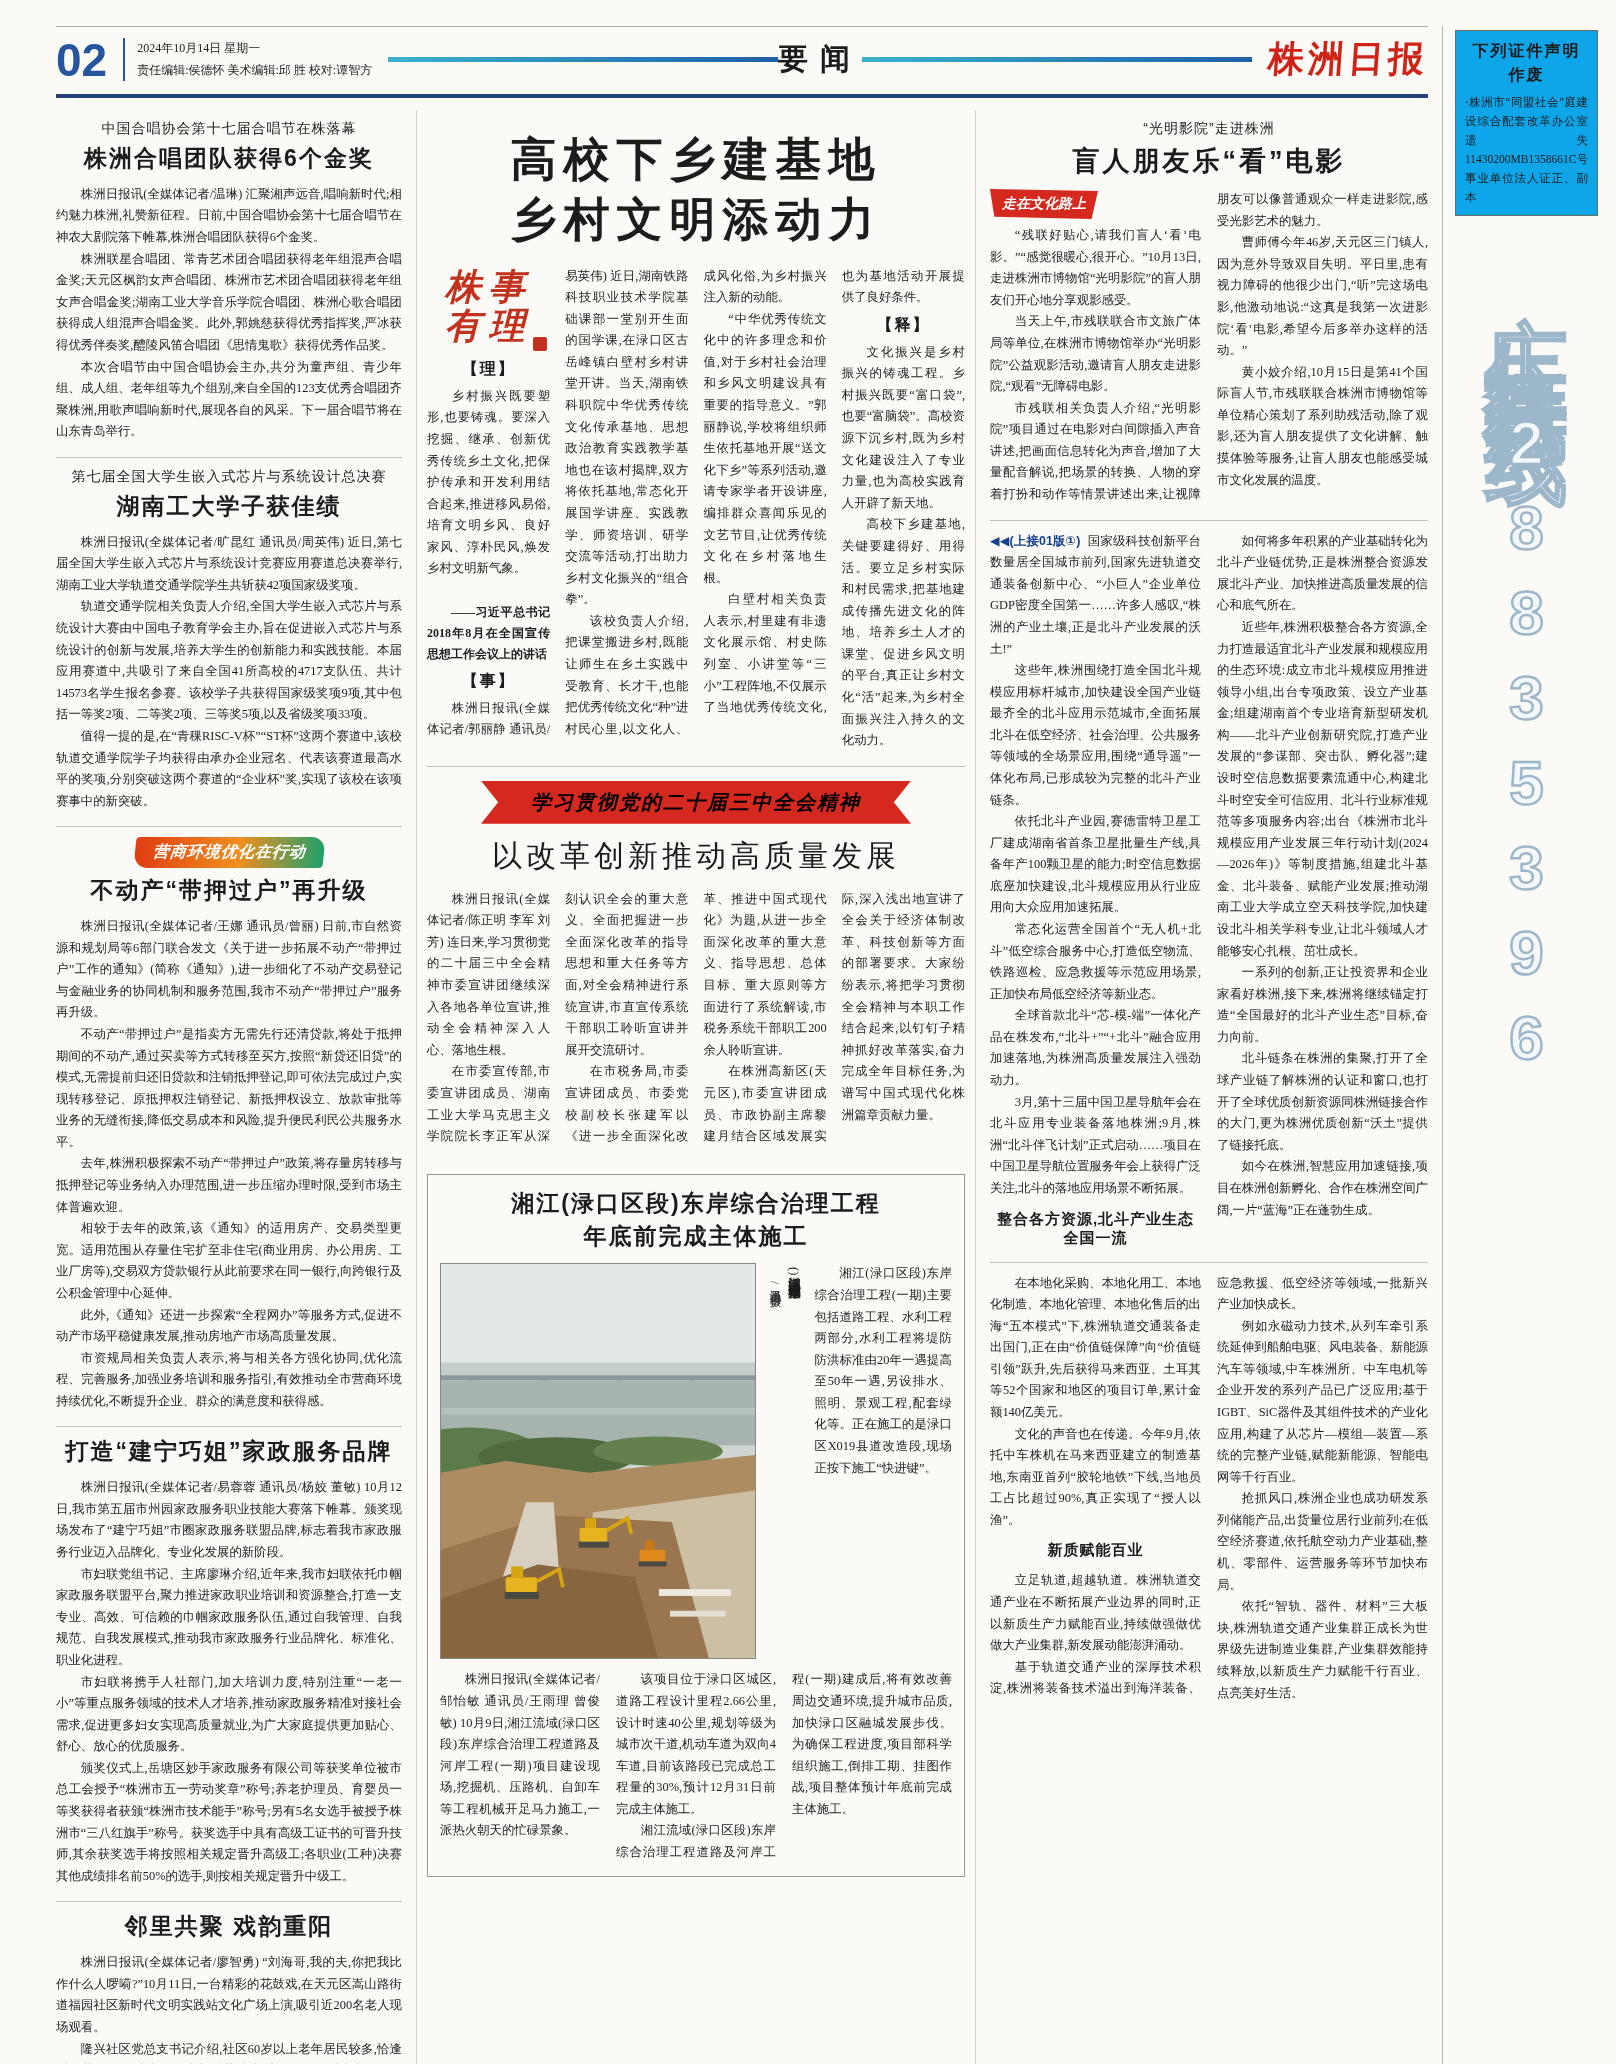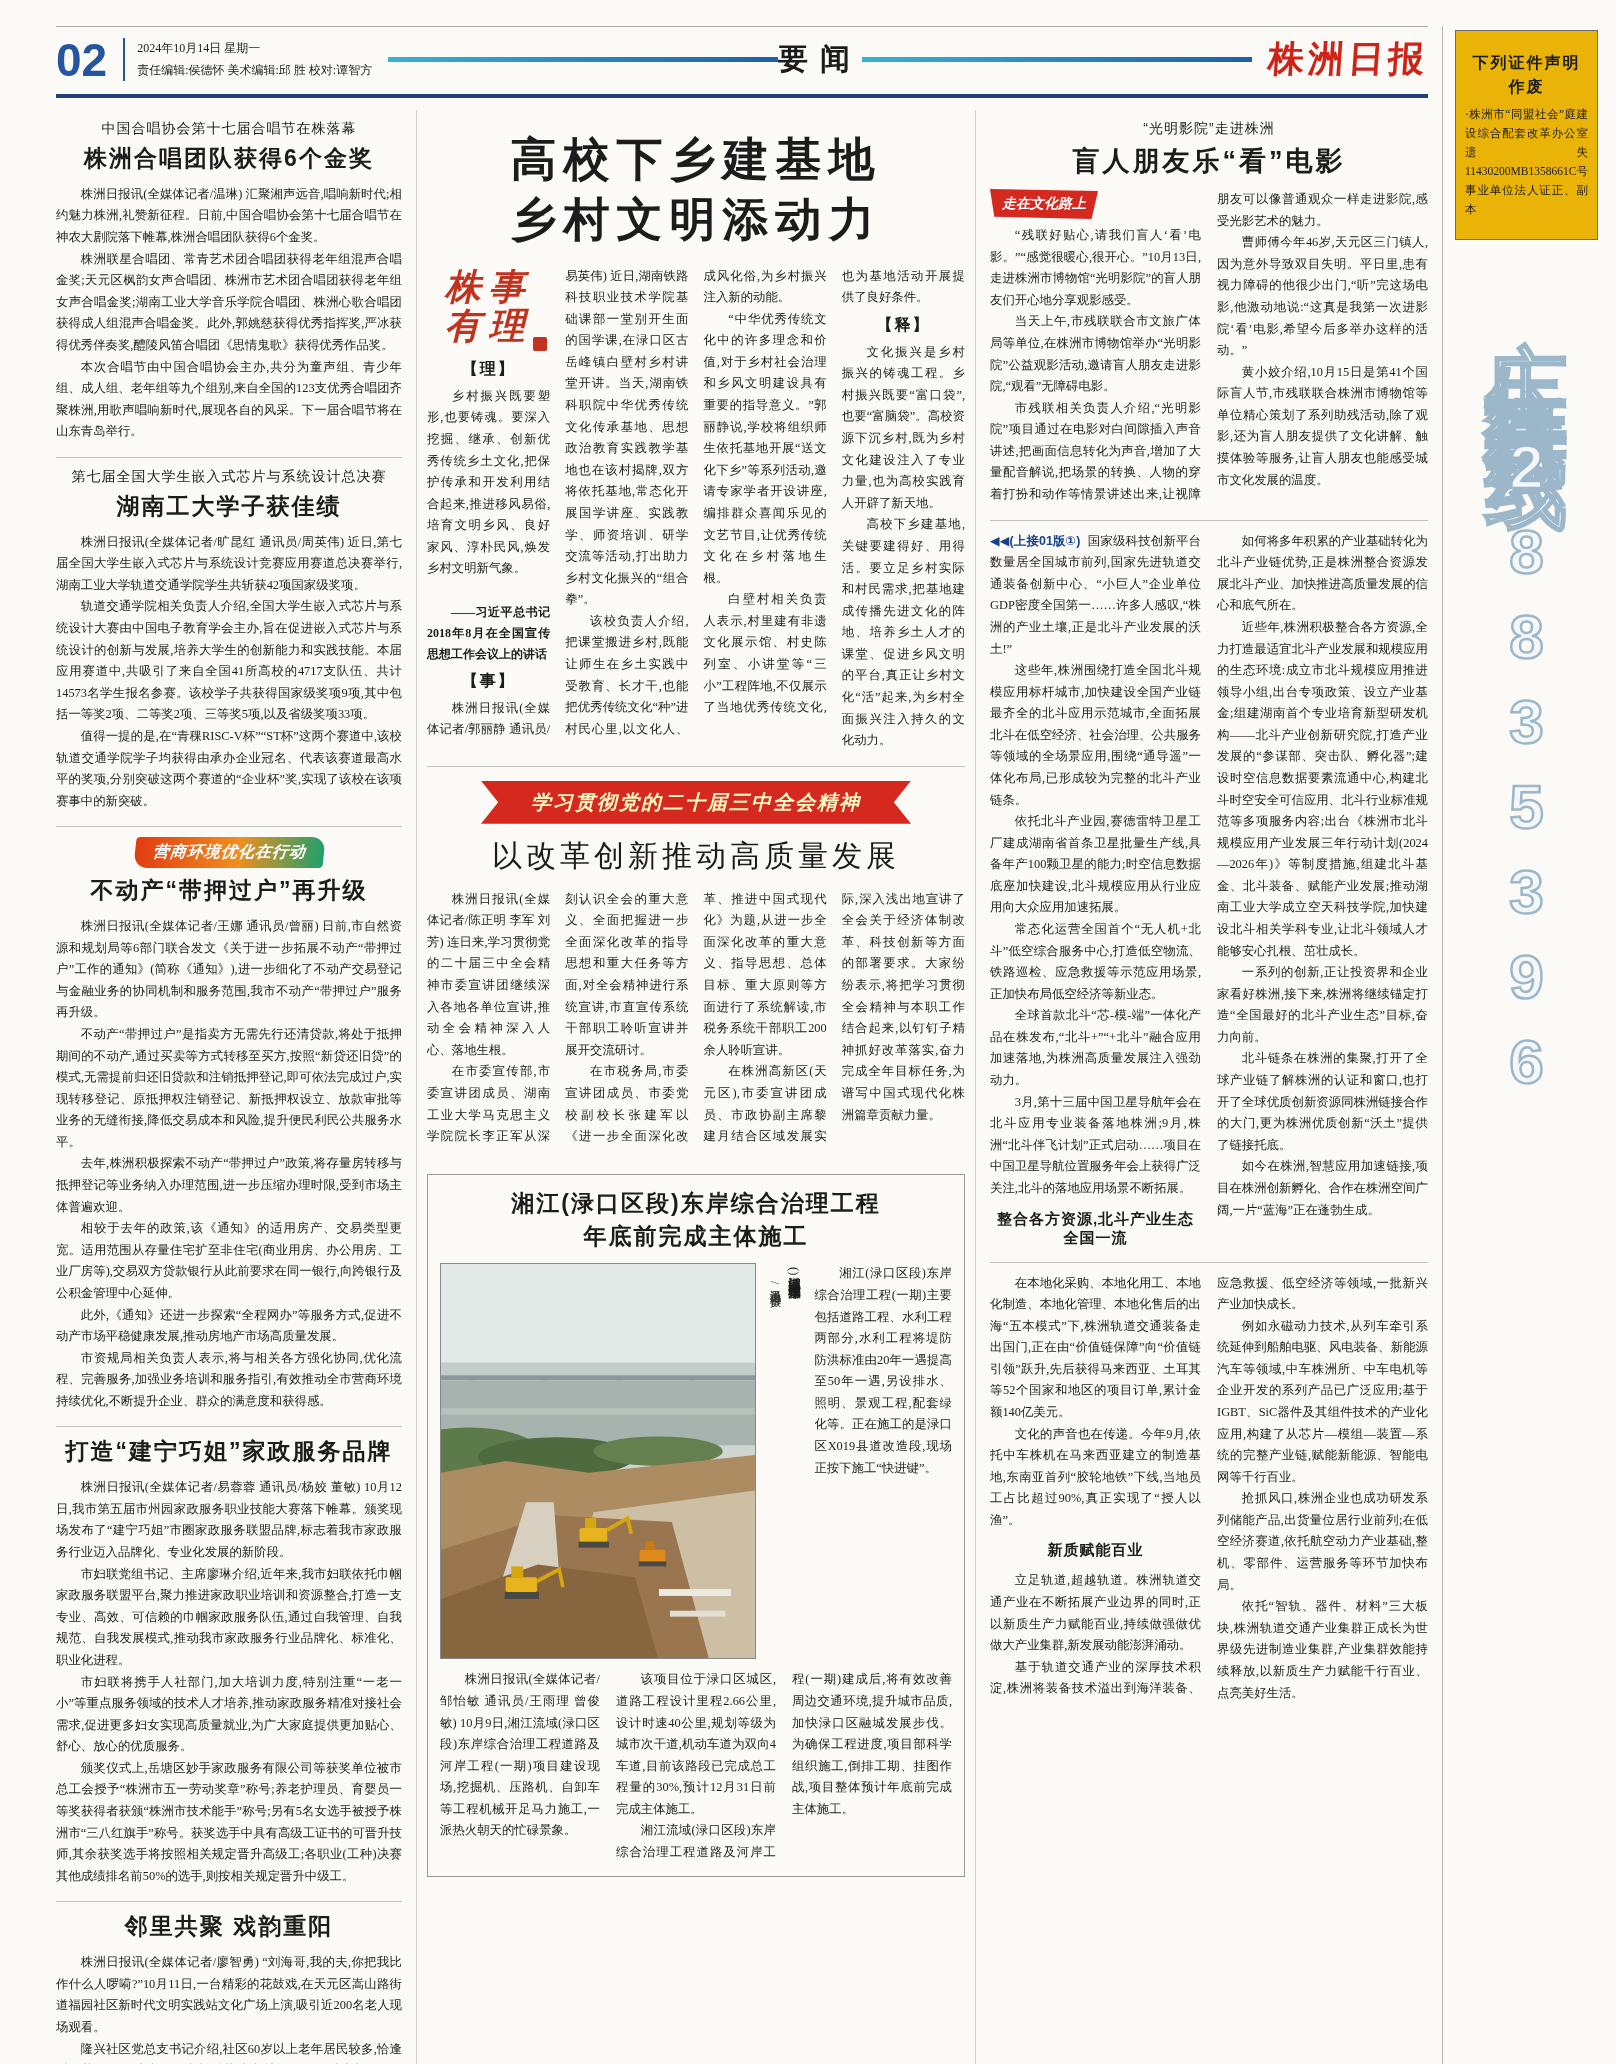--- a/index.html
+++ b/index.html
@@ -67,21 +67,21 @@
   .seal-text { display:inline-block; width:92px; font-size:36px; line-height:1.1;
                letter-spacing:8px; color:#c2331f; font-weight:bold; font-style:italic; }
   .seal-stamp { position:absolute; right:-4px; bottom:-4px; width:14px; height:14px;
                 background:#c2331f; border-radius:2px; }
   .marker { text-align:center; font-weight:bold; font-size:16px; letter-spacing:2px;
             margin:6px 0; break-inside:avoid;
             font-family:"Liberation Sans","DejaVu Sans",sans-serif; }
   p.para.sig { font-weight:bold; font-size:12px;margin-top:22px; }
 
   
-  .ribbon { width:430px; margin:4px auto 12px; background:#d5281e; color:#fef9c3; text-align:center;
+  .ribbon { width:430px; margin:4px auto 12px; background:#d5281e; color:#000000; text-align:center;
             font-size:20px; font-weight:bold; font-style:italic; letter-spacing:2px; padding:8px 0;
             clip-path:polygon(0 0,100% 0,96% 50%,100% 100%,0 100%,4% 50%);
             font-family:"Liberation Sans","DejaVu Sans",sans-serif; }
   .ribbon-headline { text-align:center; font-weight:normal; font-size:30px; letter-spacing:4px;
                      margin-bottom:12px; font-family:"Liberation Sans","DejaVu Sans",sans-serif; }
 
   
   .photo-article { border:1px solid #9a978f; padding:12px; margin-top:12px; }
   .photo-headline { text-align:center; font-weight:bold; font-size:23px; letter-spacing:2px;
                     line-height:1.45; margin-bottom:10px;
@@ -97,21 +97,21 @@
   
   .mini-flag { display:inline-block; background:#d5281e; color:#fff; font-weight:bold;
                font-style:italic; font-size:14px; padding:6px 12px; margin:0 6px 6px 0;
                clip-path:polygon(0 0,100% 6%,94% 100%,4% 92%); break-inside:avoid;
                font-family:"Liberation Sans","DejaVu Sans",sans-serif; }
   .headline-lg { font-size:27px; letter-spacing:3px; }
 
   
   .side-rail { flex:1; border-left:1px solid #b9b6ae; padding:4px 0 0 12px;
                display:flex; flex-direction:column; align-items:center; }
-  .notice-box { border:1px solid #6f6c65; padding:20px 9px; width:100%; background:#eab308; }
+  .notice-box { border:1px solid #6f6c65; padding:8px 9px; width:100%; background:#0ea5e9; }
   .notice-title { font-weight:bold; font-size:16px; text-align:center; letter-spacing:2px;
                   line-height:1.5; margin-bottom:6px;
                   font-family:"Liberation Sans","DejaVu Sans",sans-serif; }
   .notice-body { font-size:11.5px; line-height:1.65; text-align:justify; }
   .hotline-label { writing-mode:vertical-rl; text-orientation:upright; font-weight:bold;
                    font-size:82px; letter-spacing:22px; margin-top:34px; color:#f3f7fa;
                    -webkit-text-stroke:2.5px #9db7ca; text-shadow:0 0 1px #9db7ca;
                    font-family:"Liberation Sans","DejaVu Sans",sans-serif; }
   .hotline-number { writing-mode:vertical-rl; text-orientation:upright; font-weight:bold;
                     font-size:62px; letter-spacing:16px; margin-top:26px; color:#f3f7fa;

